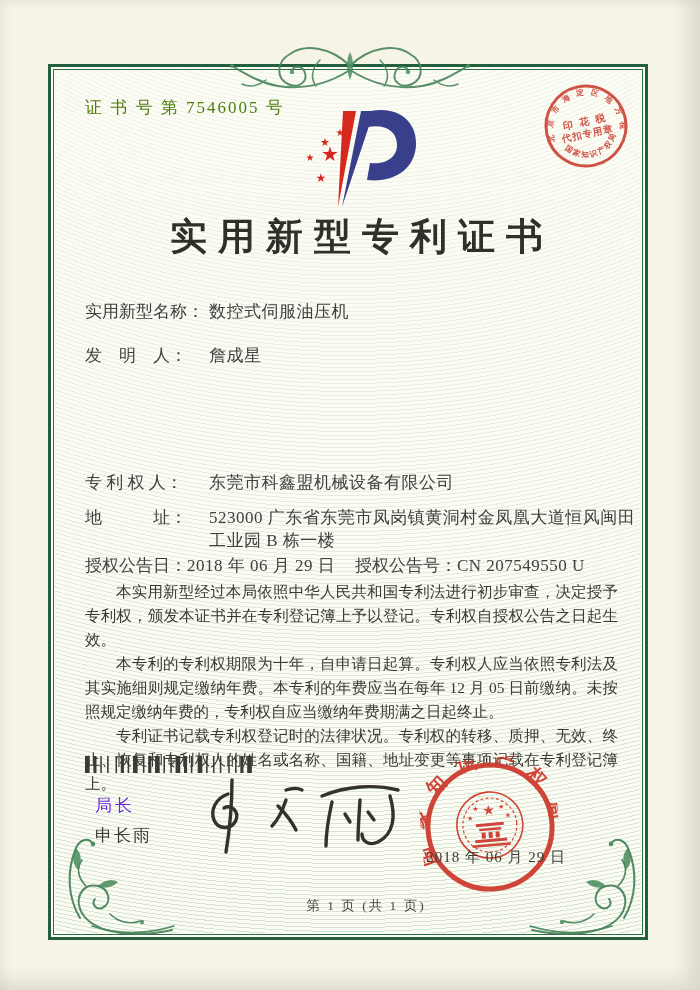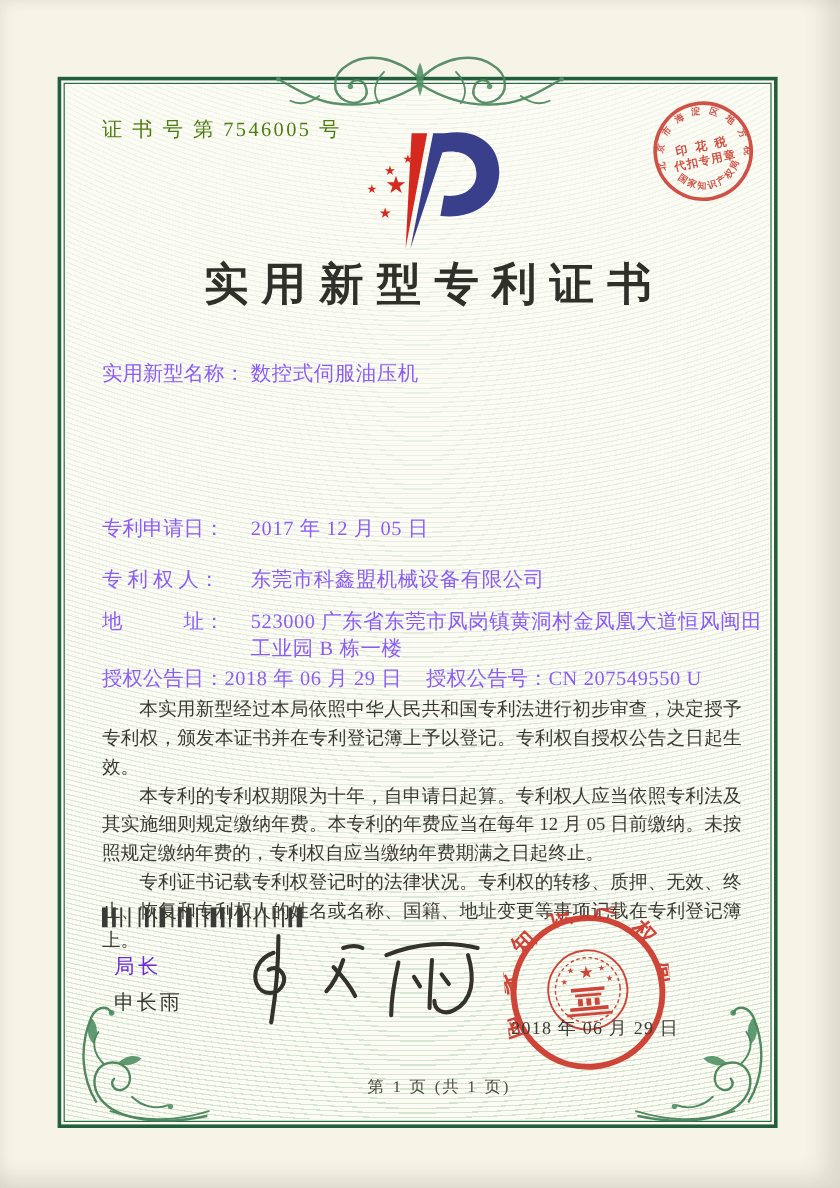--- a/index.html
+++ b/index.html
@@ -35,21 +35,21 @@
   .orn-bl{left:52px;top:826px;}
   .orn-br{left:528px;top:826px;transform:scaleX(-1);}
   
   .abs{position:absolute;}
   .cert-no{left:85px;top:96px;font-size:17px;letter-spacing:2px;color:#4d7c0f;}
   .logo{left:283px;top:108px;}
   .title{
     left:12px;top:212px;width:700px;text-align:center;
     font-size:37px;font-weight:600;letter-spacing:11px;color:#30302b;
   }
-  .field{left:85px;font-size:17px;color:#8b5cf6;white-space:nowrap;}
+  .field{left:85px;font-size:17px;color:#404040;white-space:nowrap;}
   .field .lab{display:inline-block;width:124px;}
   .field .val{letter-spacing:.5px;}
   .field-addr{white-space:normal;}
   .field-addr .val{
     display:inline-block;width:438px;vertical-align:top;
     line-height:23px;white-space:normal;letter-spacing:.5px;
   }
   .grant-no{position:absolute;left:270px;top:0;}
   .paras{left:85px;top:580px;width:533px;font-size:15.5px;line-height:24px;
     color:#3a3a32;text-align:justify;}
@@ -157,22 +157,22 @@
       <text x="47" y="53" font-size="20">★</text>
       <text x="38" y="74" font-size="12">★</text>
     </g>
   </svg>
 
   <div class="abs title">实用新型专利证书</div>
 
   <div class="abs field" style="top:300px">
     <span class="lab">实用新型名称：</span><span class="val">数控式伺服油压机</span>
   </div>
-  <div class="abs field" style="top:429px">
-    <span class="lab">专利申请日：</span><span class="val">2017 年 12 月 05 日</span>
+  <div class="abs field" style="top:344px">
+    <span class="lab">发　明　人：</span><span class="val">詹成星</span>
   </div>
   <div class="abs field" style="top:471px">
     <span class="lab">专 利 权 人：</span><span class="val">东莞市科鑫盟机械设备有限公司</span>
   </div>
   <div class="abs field field-addr" style="top:506px">
     <span class="lab">地　　　址：</span><span class="val">523000 广东省东莞市凤岗镇黄洞村金凤凰大道恒风闽田工业园 B 栋一楼</span>
   </div>
   <div class="abs field" style="top:554px">
     <span>授权公告日：</span><span class="val">2018 年 06 月 29 日</span>
     <span class="grant-no">

